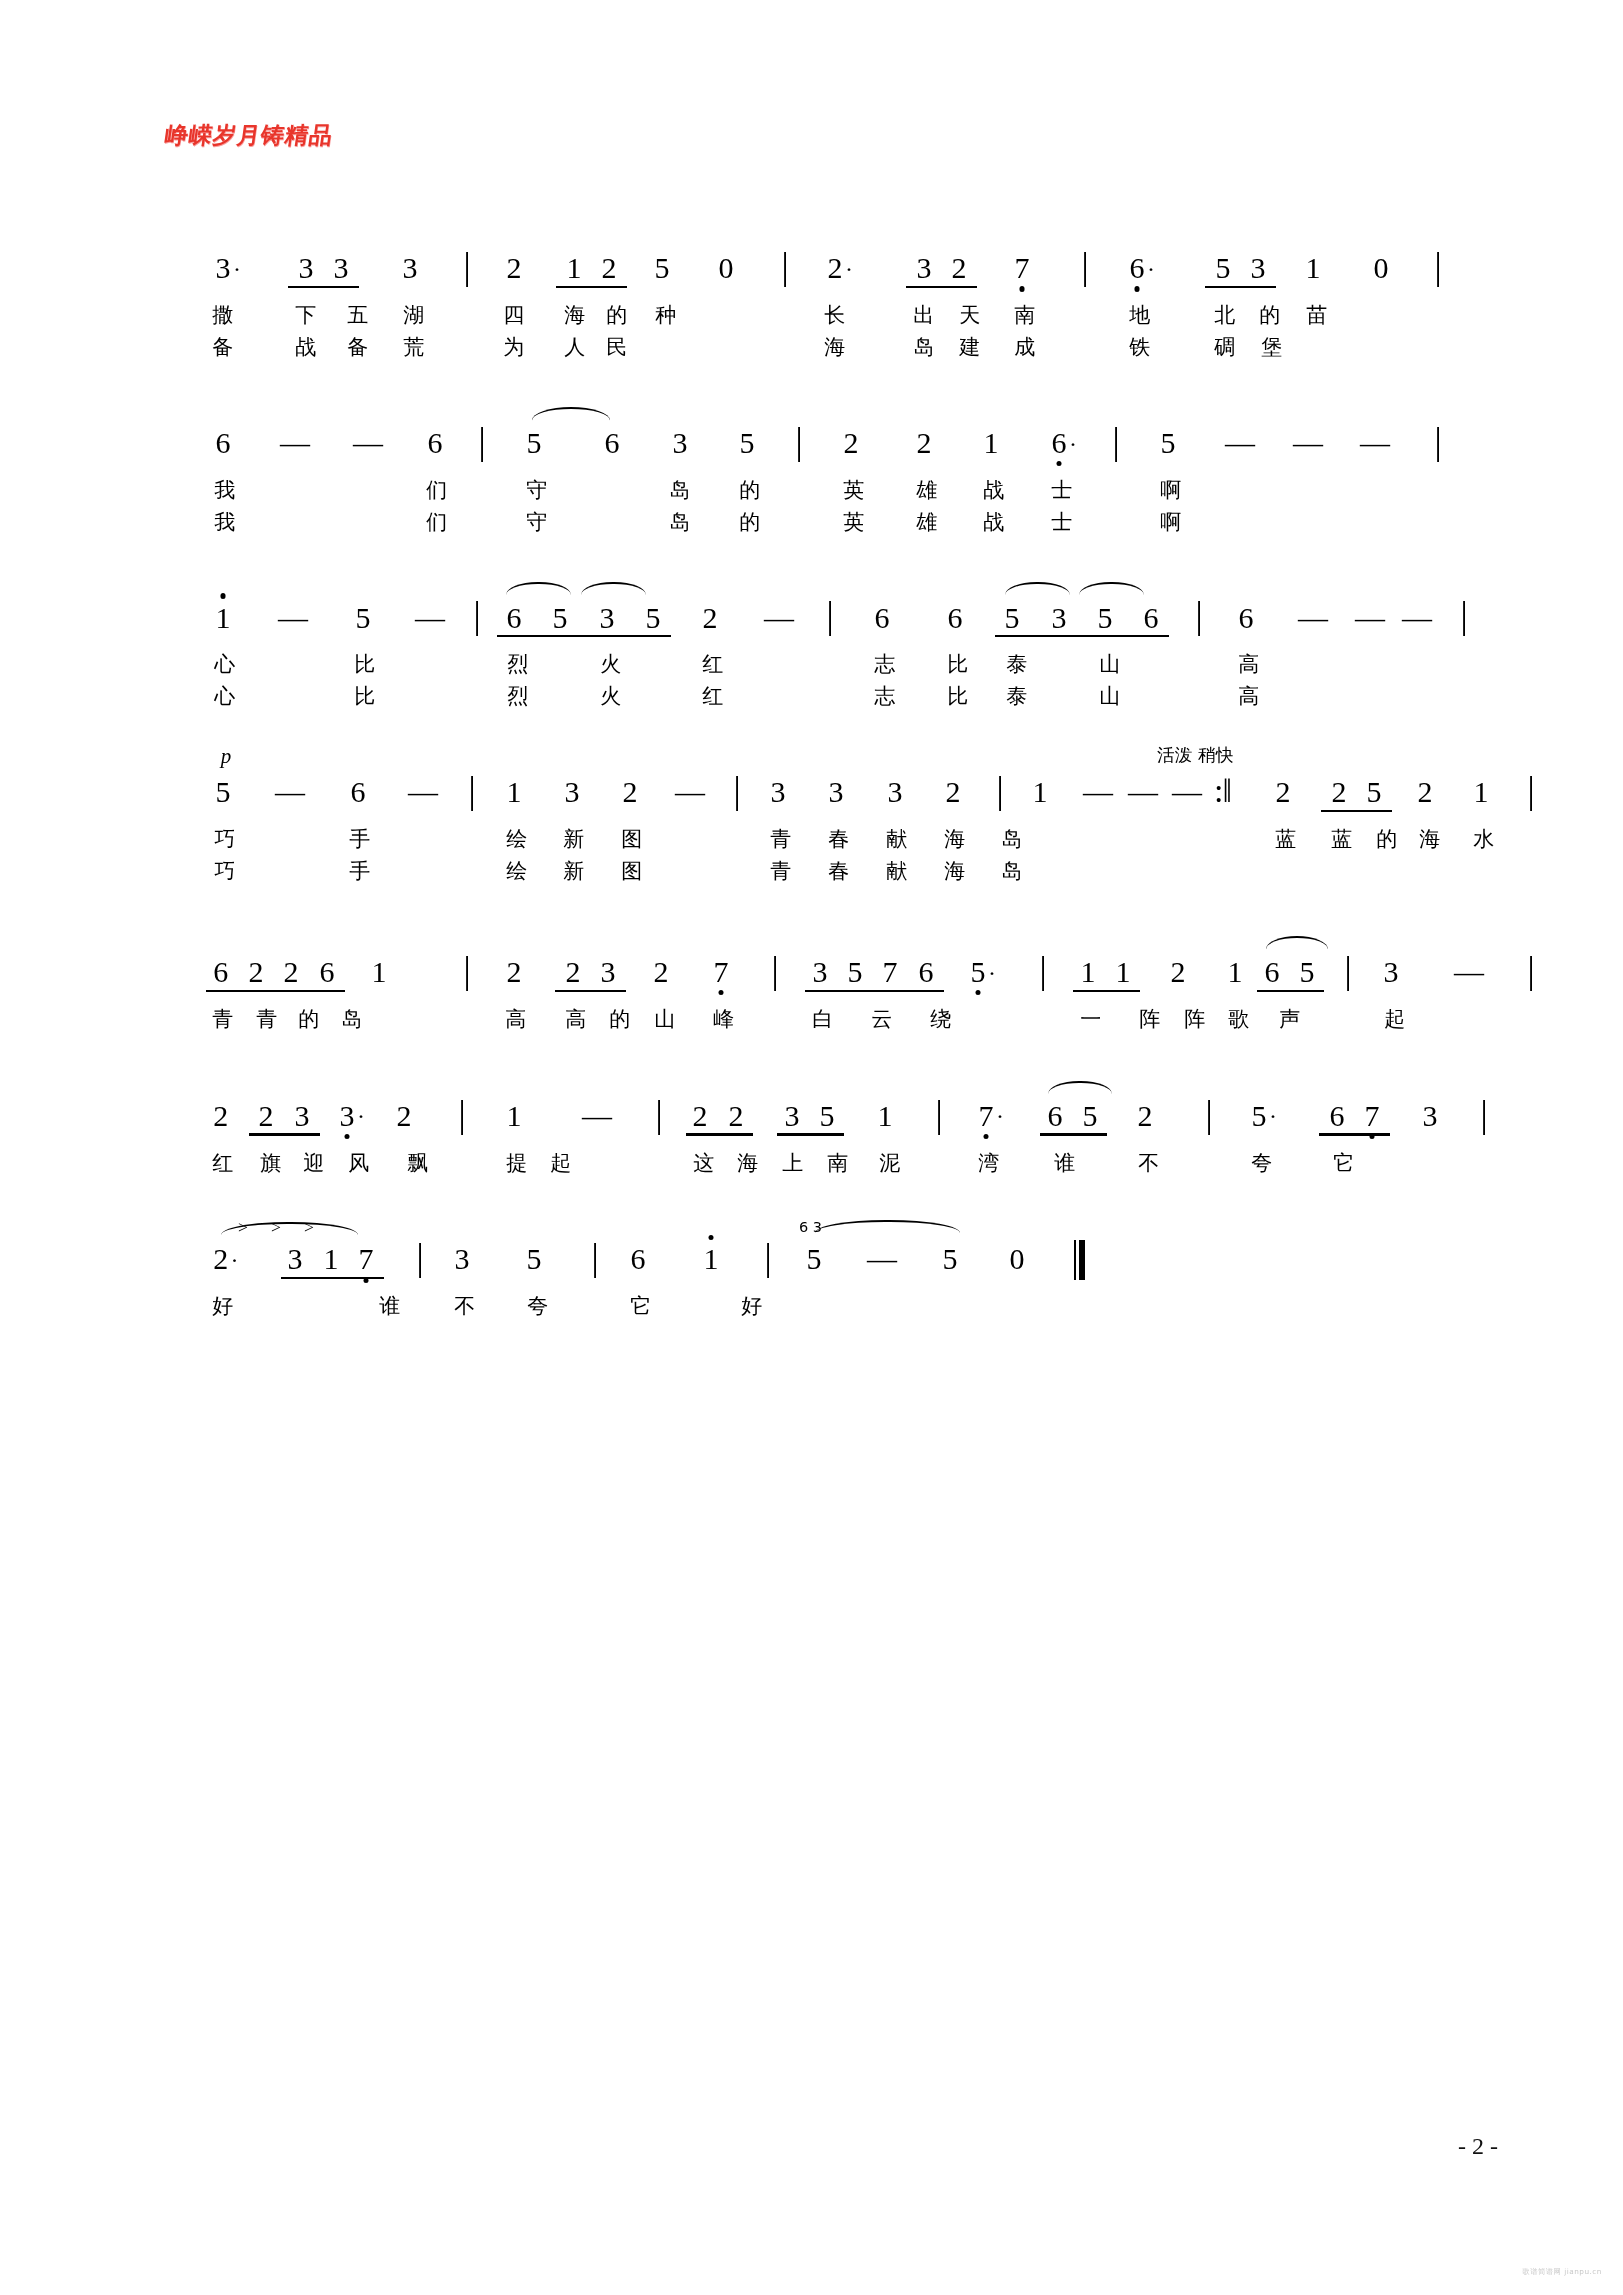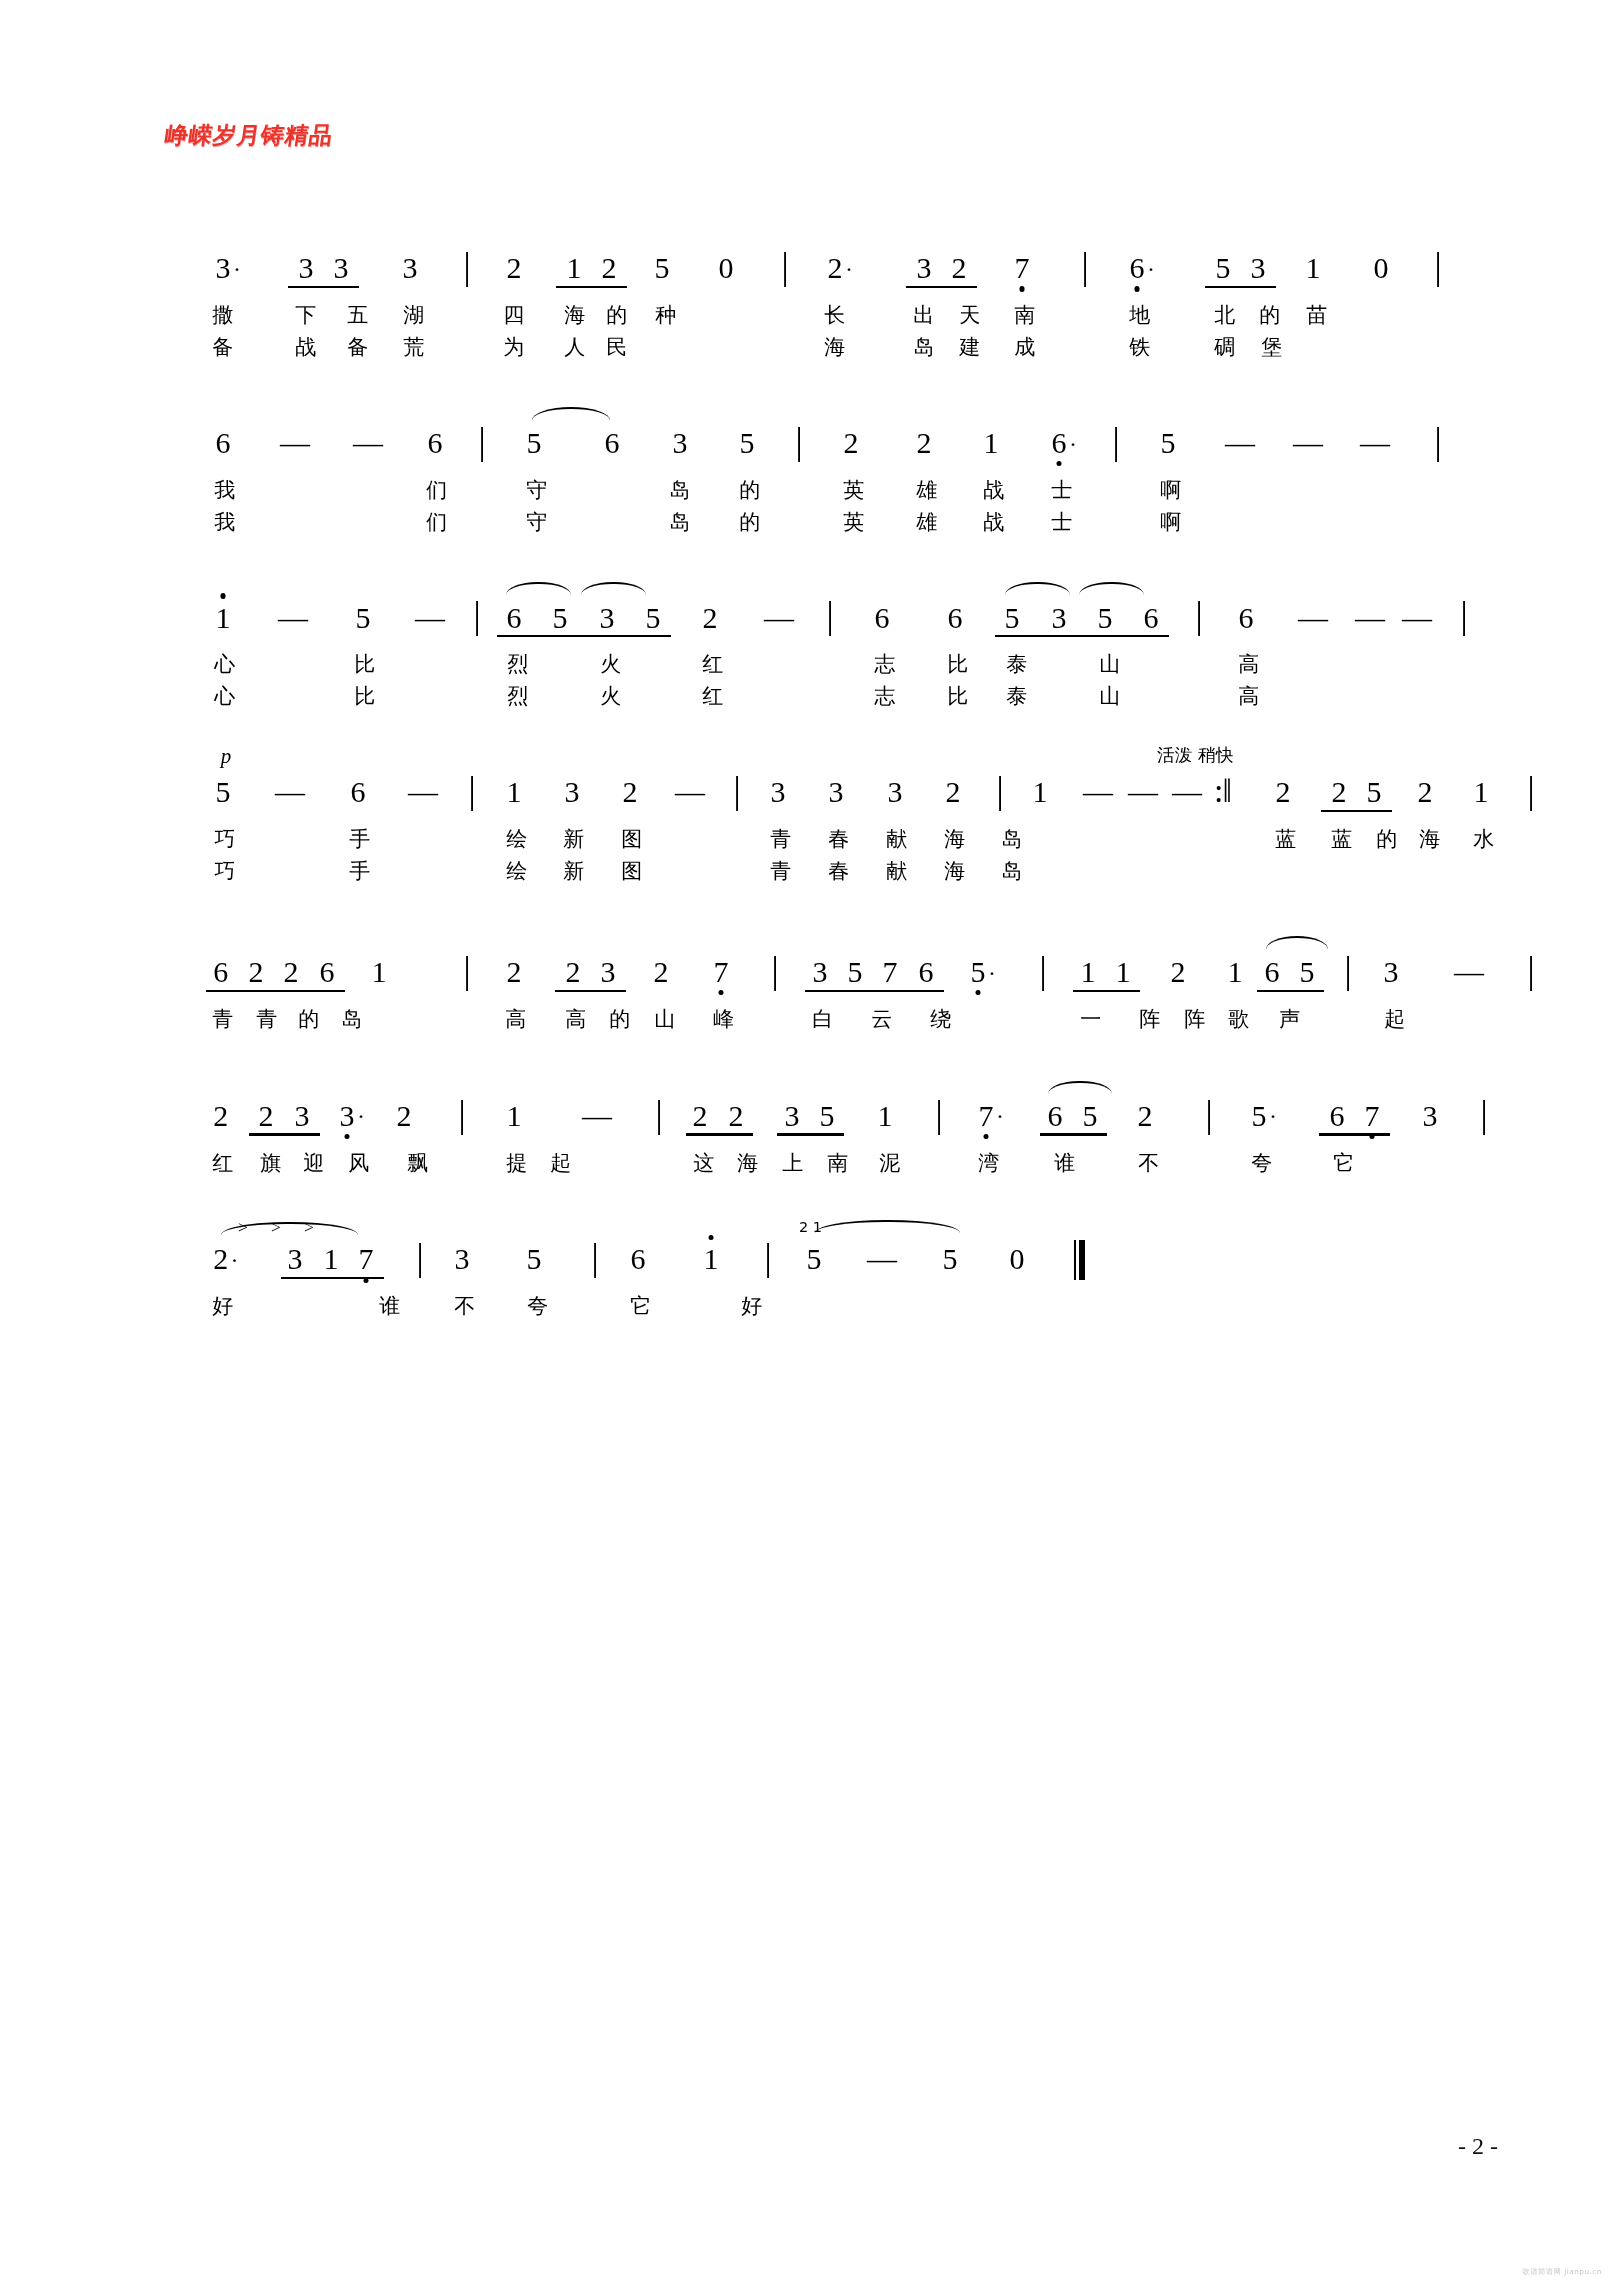--- a/index.html
+++ b/index.html
@@ -553,21 +553,21 @@
         <span class="tok num" style="left:129px;">1</span>
         <span class="tok num lowoct" style="left:164px;">7</span>
         <span class="beam" style="left:79px;top:42px;width:103px;"></span>
         <span class="tok bar" style="left:218px;">|</span>
         <span class="tok num" style="left:260px;">3</span>
         <span class="tok num" style="left:332px;">5</span>
         <span class="tok bar" style="left:393px;">|</span>
         <span class="tok num" style="left:436px;">6</span>
         <span class="tok num hioct" style="left:509px;">1</span>
         <span class="tok bar" style="left:566px;">|</span>
-        <span class="mark" style="left:597px;top:-16.6px;font-size:14.5px;">2 1</span>
+        <span class="mark" style="left:597px;top:-16.6px;font-size:14.5px;">6 3</span>
         <span class="slur" style="left:613px;top:-15.6px;width:145px;"></span>
         <span class="tok num" style="left:612px;">5</span>
         <span class="tok dash" style="left:680px;">—</span>
         <span class="tok num" style="left:748px;">5</span>
         <span class="tok num" style="left:815px;">0</span>
         <span class="endbar" style="left:872px;">
           <i class="thin"></i>
             <i class="thick"></i>
         </span>
       </div>

